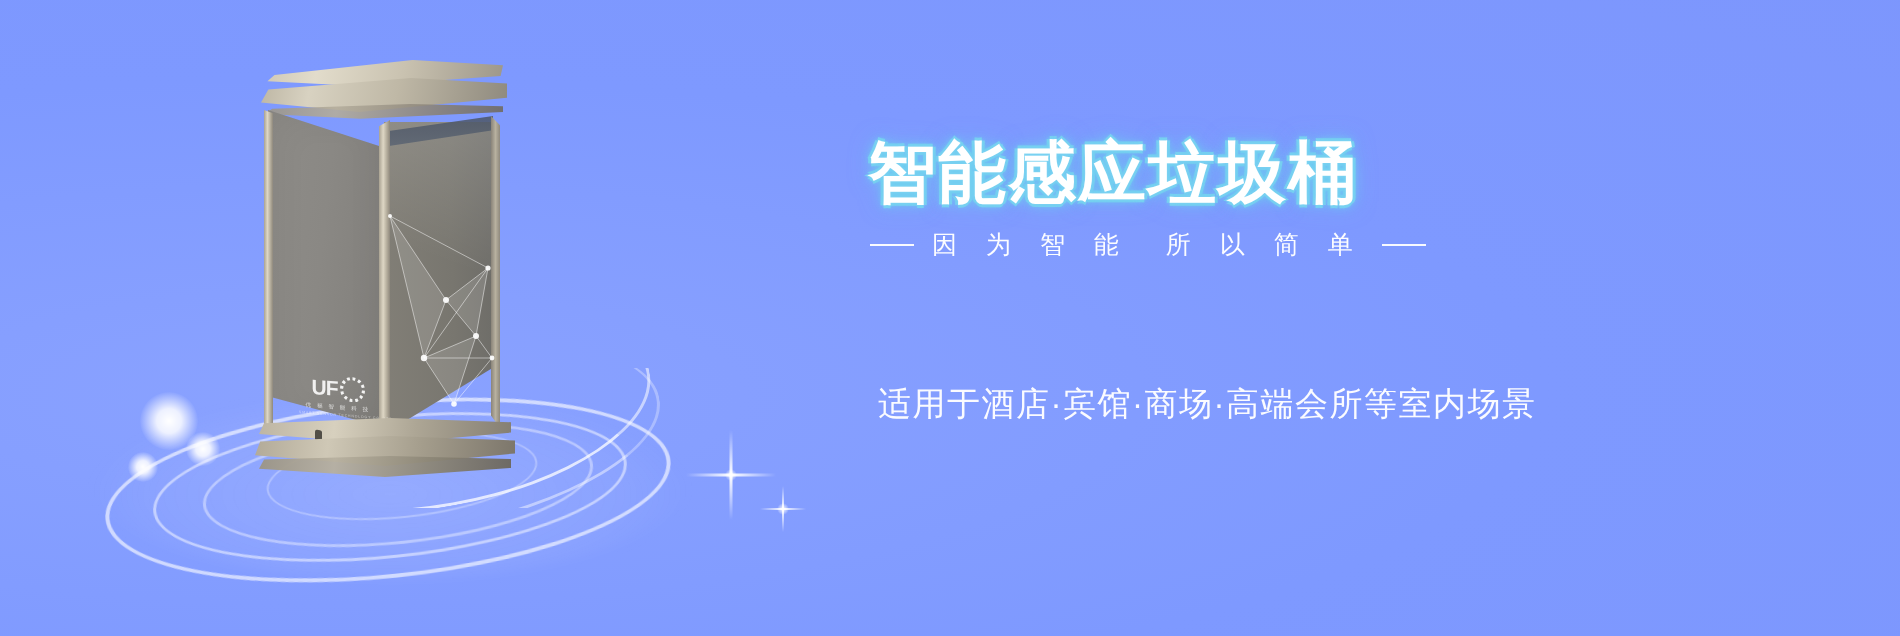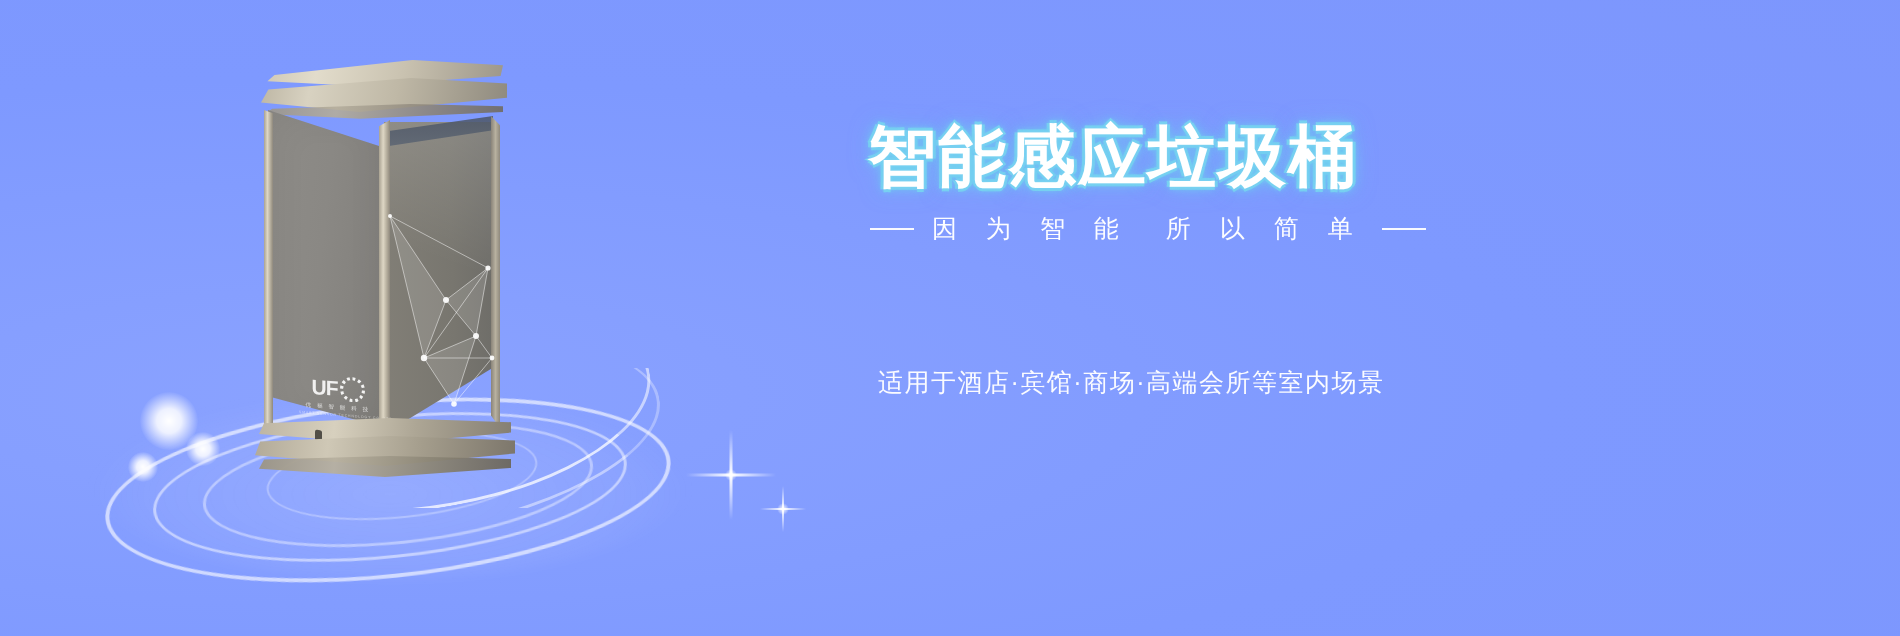--- a/index.html
+++ b/index.html
@@ -207,21 +207,21 @@
     clip-path:polygon(2% 16%,52% 0%,100% 14%,100% 54%,50% 96%,0% 58%);
     opacity:.95;
   }
   .foot-sensor{
     position:absolute;left:60px;top:372px;width:7px;height:11px;border-radius:2px;
     background:#3b3832;opacity:.85;transform:skewY(5deg);
   }
 
   
   .copy{
-    position:absolute;left:860px;top:0;width:1000px;height:492px;text-decoration:underline;
+    position:absolute;left:860px;top:16px;width:1000px;height:492px;text-decoration:underline;
   }
 
   .headline{
     position:absolute;left:8px;top:122px;width:100%;
     font-size:68px;font-weight:700;color:#ffffff;
     letter-spacing:2px;line-height:1;
     text-shadow:
       0 0 2px #7fd4f2, 0 0 4px #7fd4f2, 0 0 7px #6ecbf0,
       0 0 13px rgba(110,203,240,.85), 0 0 22px rgba(110,203,240,.55),
       3px 0 0 #7fd4f2, -3px 0 0 #7fd4f2, 0 3px 0 #7fd4f2, 0 -3px 0 #7fd4f2;
@@ -243,21 +243,21 @@
     position:absolute;left:4px;top:272px;
     background:#ee8c3c;border-radius:5px;
     padding:13px 22px 15px 22px;
     color:#ffffff;font-size:34px;font-weight:700;
     letter-spacing:1px;white-space:nowrap;line-height:1.1;
     box-shadow:0 2px 10px rgba(60,40,10,.12);
   }
 
   .footline{
     position:absolute;left:18px;top:366px;
-    color:#ffffff;font-size:25px;letter-spacing:1.5px;
+    color:#ffffff;font-size:33px;letter-spacing:1.5px;
     white-space:nowrap;opacity:.97;
   }
 </style>
 </head>
 <body>
 
 <div class="banner">
 
   <div class="product-stage">
 

